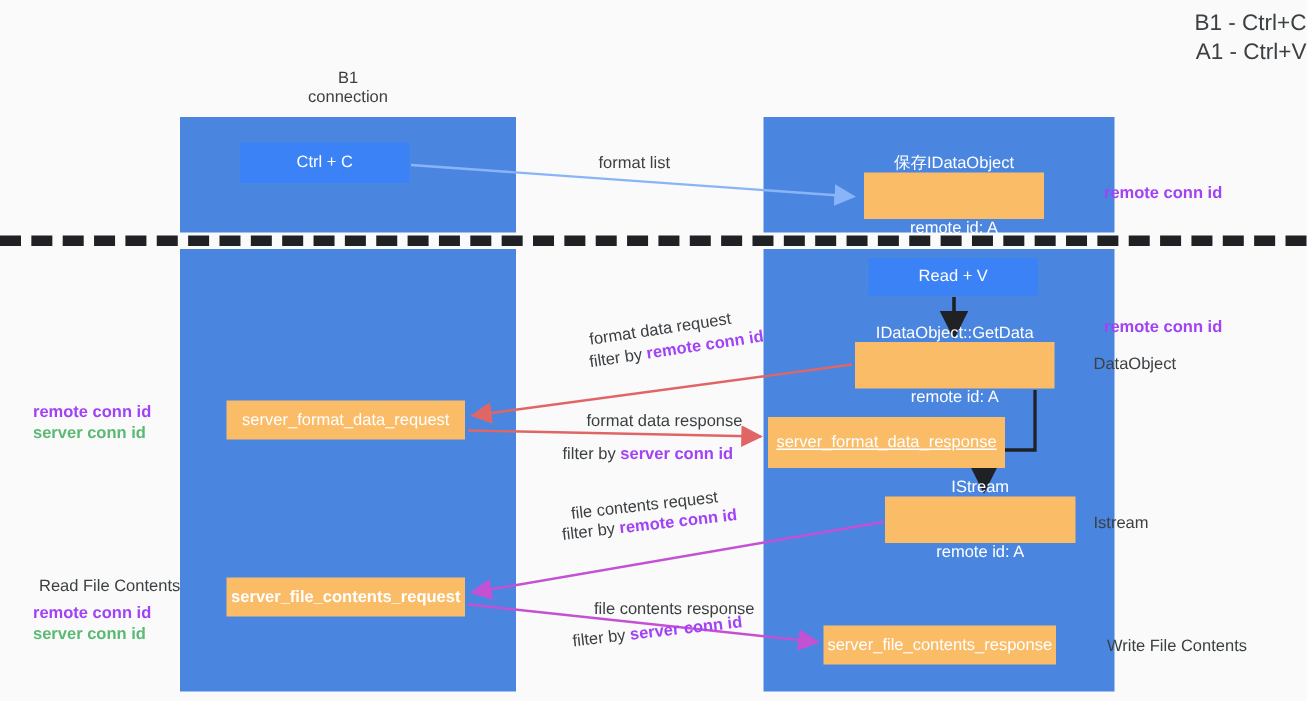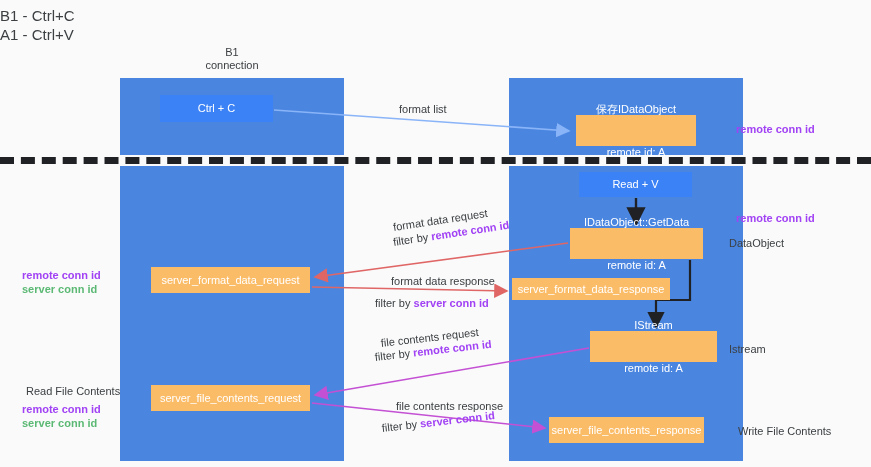--- a/index.html
+++ b/index.html
@@ -9,21 +9,21 @@
     font-family:"Liberation Sans","DejaVu Sans",sans-serif;
     color:#3c4043;
     overflow:hidden;
   }
   #stage{position:relative;width:871px;height:467px;}
   .abs{position:absolute;}
 
   
   #title{
     left:0;top:6px;width:871px;
-    text-align:left;font-size:15px;line-height:19px;color:#3c4043;
+    text-align:right;font-size:15px;line-height:19px;color:#3c4043;
   }
 
   
   .col-head{
     text-align:center;font-size:11px;line-height:13px;color:#3c4043;
   }
   #head-b1{left:120px;top:46px;width:224px;}
   #head-a1{left:509px;top:46px;width:234px;}
 
   
@@ -49,23 +49,23 @@
   }
   .green{background:#3b82f6;}
   .orange{background:#fbb košt;gap:30px;}
   .orange{background:#fbbc68;}
 
   #n-ctrlc{left:160px;top:95px;width:113px;height:27px;}
   #n-save-ido{left:576px;top:115px;width:120px;height:31px;}
   #n-ctrlv{left:579px;top:172px;width:113px;height:25px;}
   #n-getdata{left:570px;top:228px;width:133px;height:31px;}
   #n-sfdreq{left:151px;top:267px;width:159px;height:26px;}
-  #n-sfdresp{left:512px;top:278px;width:158px;height:22px;}
+  #n-sfdresp{left:512px;top:278px;width:158px;height:34px;text-decoration:underline;}
   #n-istream{left:590px;top:331px;width:127px;height:31px;}
-  #n-sfcreq{left:151px;top:385px;width:159px;height:26px;}
+  #n-sfcreq{left:151px;top:385px;width:159px;height:26px;font-weight:bold;}
   #n-sfcresp{left:549px;top:417px;width:155px;height:26px;align-items:center;}
 
   
   .side{font-size:11px;line-height:14px;}
   .bold-purple{color:#a142f4;font-weight:bold;}
   .bold-green{color:#5bb974;font-weight:bold;}
   .plain{color:#3c4043;}
 
   #lbl-remote-top{left:736px;top:122px;}
   #lbl-remote-mid{left:736px;top:211px;}

